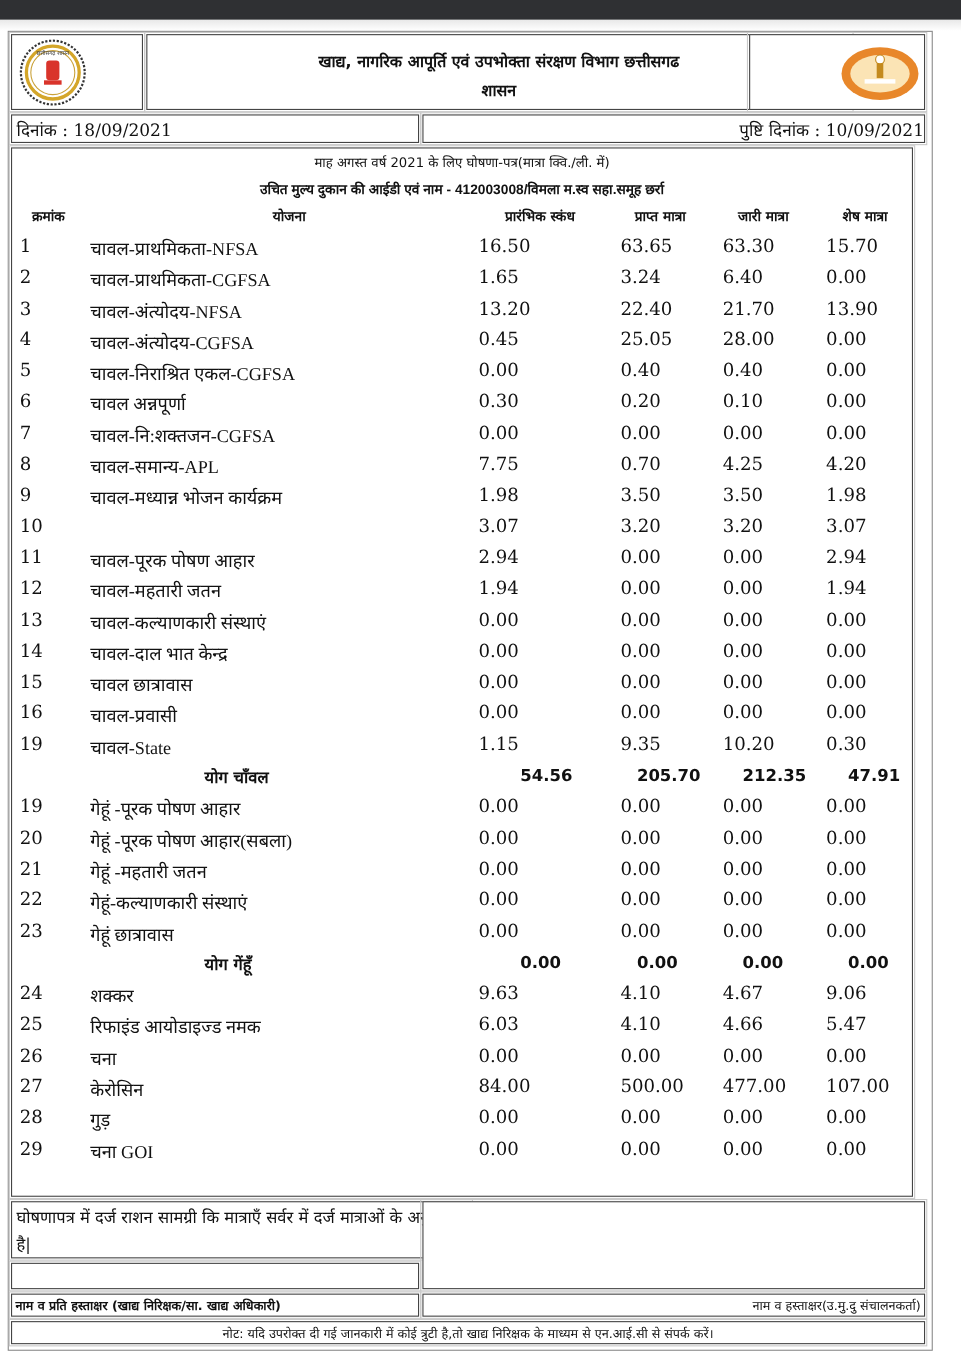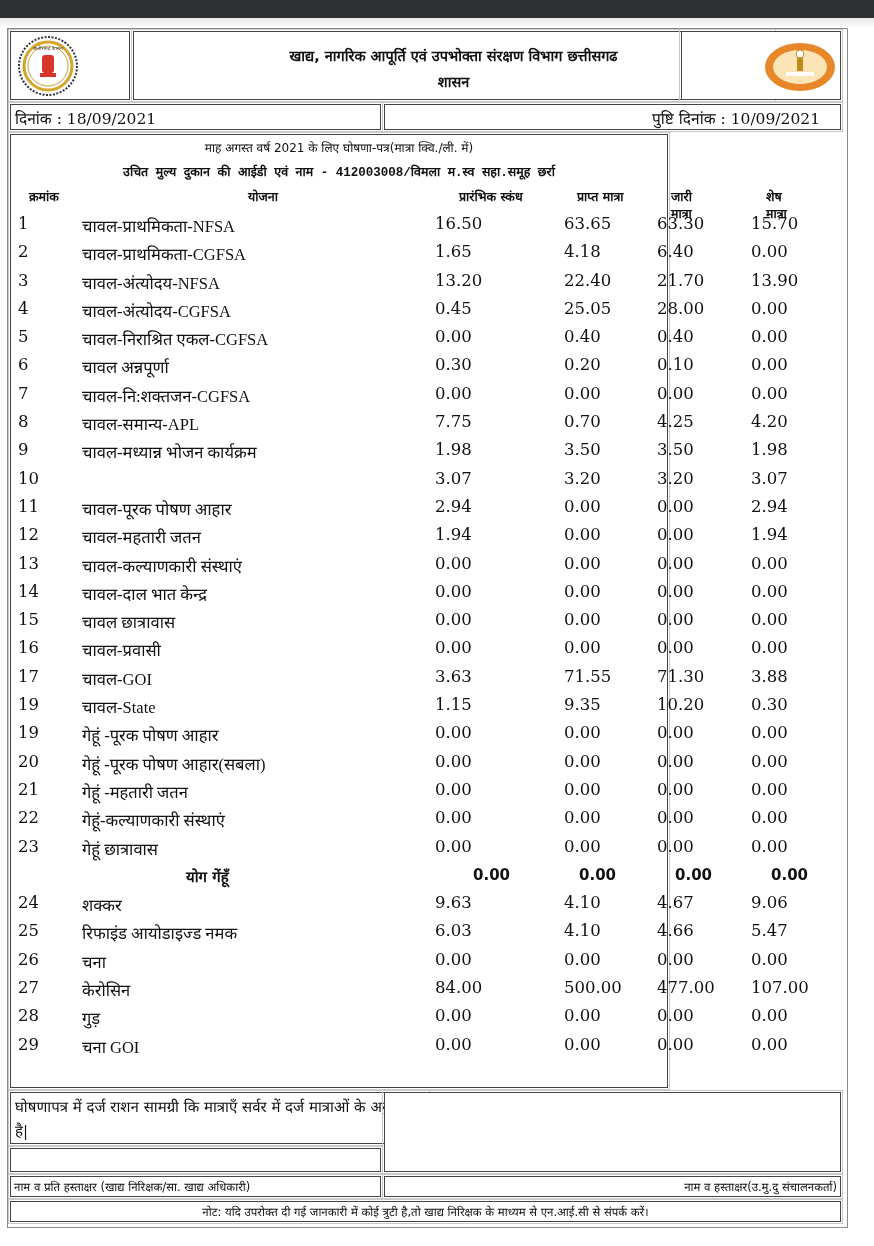--- a/index.html
+++ b/index.html
@@ -19,26 +19,26 @@
   .logo-left { left: 10px; top: 31px; width: 120px; height: 69px; }
   .title-box { left: 133px; top: 31px; width: 641px; height: 69px; text-align: center; }
   .logo-right { left: 681px; top: 31px; width: 160px; height: 69px; }
   .title-line1 { position: absolute; left: 0; right: 0; top: 13px; font-family: "DejaVu Sans", sans-serif;
     font-weight: bold; font-size: 14.5px; }
   .title-line2 { position: absolute; left: 0; right: 0; top: 39px; font-family: "DejaVu Sans", sans-serif;
     font-weight: bold; font-size: 14.5px; }
 
   
   .date-left { left: 10px; top: 104px; width: 371px; height: 26px; font-size: 15.5px; padding: 2px 4px; }
-  .date-right { left: 384px; top: 104px; width: 457px; height: 26px; font-size: 15.5px; padding: 2px 20px; text-align: right; }
+  .date-right { left: 384px; top: 104px; width: 457px; height: 26px; font-size: 15.5px; padding: 2px 0; text-align: right; }
 
   
-  .main { left: 10px; top: 134px; width: 658px; height: 954px; }
+  .main { left: 10px; top: 134px; width: 820px; height: 954px; }
   .month-line { position: absolute; left: 0; right: 0; top: 4px; text-align: center; font-size: 12px; font-family: "DejaVu Sans", sans-serif; }
-  .shop-line { position: absolute; left: 0; right: 0; top: 28px; text-align: center; font-size: 12.5px; font-weight: bold; font-family: Liberation Mono, monospace; }
+  .shop-line { position: absolute; left: 0; right: 0; top: 28px; text-align: center; font-size: 12.5px; font-weight: bold; font-family: Liberation Sans, sans-serif; }
   .col-head { position: absolute; top: 53px; font-size: 12.5px; font-weight: bold; font-family: "DejaVu Sans", sans-serif; }
 
   .rows { position: absolute; left: 0; top: 76px; width: 100%; }
   .row { position: relative; height: 28.3px; font-size: 16.5px; }
   .row span { position: absolute; top: 3px; white-space: nowrap; }
   .c-sr { left: 7px; }
   .c-name { left: 71px; font-family: Liberation Serif, serif; }
   .c-v1 { left: 424px; }
   .c-v2 { left: 553px; }
   .c-v3 { left: 646px; }
@@ -47,21 +47,21 @@
   .row.total .c-name { left: 175px; }
   .row.total .t1 { left: 462px; }
   .row.total .t2 { left: 568px; }
   .row.total .t3 { left: 664px; }
   .row.total .t4 { left: 760px; }
 
   
   .decl { left: 10px; top: 1092px; width: 418px; height: 52px; font-size: 15px; padding: 2px 4px; line-height: 24px; }
   .decl-blank { left: 10px; top: 1148px; width: 371px; height: 24px; }
   .sign-space { left: 384px; top: 1092px; width: 457px; height: 80px; }
-  .sign-left { left: 10px; top: 1176px; width: 371px; height: 21px; font-size: 11.5px; padding: 2px 3px; font-family: "DejaVu Sans", sans-serif; }
+  .sign-left { left: 10px; top: 1176px; width: 371px; height: 21px; font-size: 11.5px; padding: 2px 3px; font-family: "DejaVu Sans", sans-serif; font-weight: bold; }
   .sign-right { left: 384px; top: 1176px; width: 457px; height: 21px; font-size: 11.5px; padding: 2px 3px; text-align: right; font-family: "DejaVu Sans", sans-serif; }
   .note { left: 10px; top: 1201px; width: 831px; height: 21px; font-size: 11.5px; padding: 2px 2px; text-align: center; font-family: "DejaVu Sans", sans-serif; }
 
   .emblem { position: absolute; }
 </style>
 </head>
 <body>
 
 <div class="topbar"></div>
 <div class="topshade"></div>
@@ -111,21 +111,21 @@
         <span class="c-name">चावल-प्राथमिकता-NFSA</span>
         <span class="c-v1">16.50</span>
         <span class="c-v2">63.65</span>
         <span class="c-v3">63.30</span>
         <span class="c-v4">15.70</span>
       </div>
       <div class="row">
         <span class="c-sr">2</span>
         <span class="c-name">चावल-प्राथमिकता-CGFSA</span>
         <span class="c-v1">1.65</span>
-        <span class="c-v2">4.18</span>
+        <span class="c-v2">3.24</span>
         <span class="c-v3">6.40</span>
         <span class="c-v4">0.00</span>
       </div>
       <div class="row">
         <span class="c-sr">3</span>
         <span class="c-name">चावल-अंत्योदय-NFSA</span>
         <span class="c-v1">13.20</span>
         <span class="c-v2">22.40</span>
         <span class="c-v3">21.70</span>
         <span class="c-v4">13.90</span>
@@ -227,35 +227,34 @@
       </div>
       <div class="row">
         <span class="c-sr">16</span>
         <span class="c-name">चावल-प्रवासी</span>
         <span class="c-v1">0.00</span>
         <span class="c-v2">0.00</span>
         <span class="c-v3">0.00</span>
         <span class="c-v4">0.00</span>
       </div>
       <div class="row">
-        <span class="c-sr">17</span>
-        <span class="c-name">चावल-GOI</span>
-        <span class="c-v1">3.63</span>
-        <span class="c-v2">71.55</span>
-        <span class="c-v3">71.30</span>
-        <span class="c-v4">3.88</span>
-      </div>
-      <div class="row">
         <span class="c-sr">19</span>
         <span class="c-name">चावल-State</span>
         <span class="c-v1">1.15</span>
         <span class="c-v2">9.35</span>
         <span class="c-v3">10.20</span>
         <span class="c-v4">0.30</span>
       </div>
+      <div class="row total">
+        <span class="c-name">योग चाँवल</span>
+        <span class="t1">54.56</span>
+        <span class="t2">205.70</span>
+        <span class="t3">212.35</span>
+        <span class="t4">47.91</span>
+      </div>
       <div class="row">
         <span class="c-sr">19</span>
         <span class="c-name">गेहूं -पूरक पोषण आहार</span>
         <span class="c-v1">0.00</span>
         <span class="c-v2">0.00</span>
         <span class="c-v3">0.00</span>
         <span class="c-v4">0.00</span>
       </div>
       <div class="row">
         <span class="c-sr">20</span>

